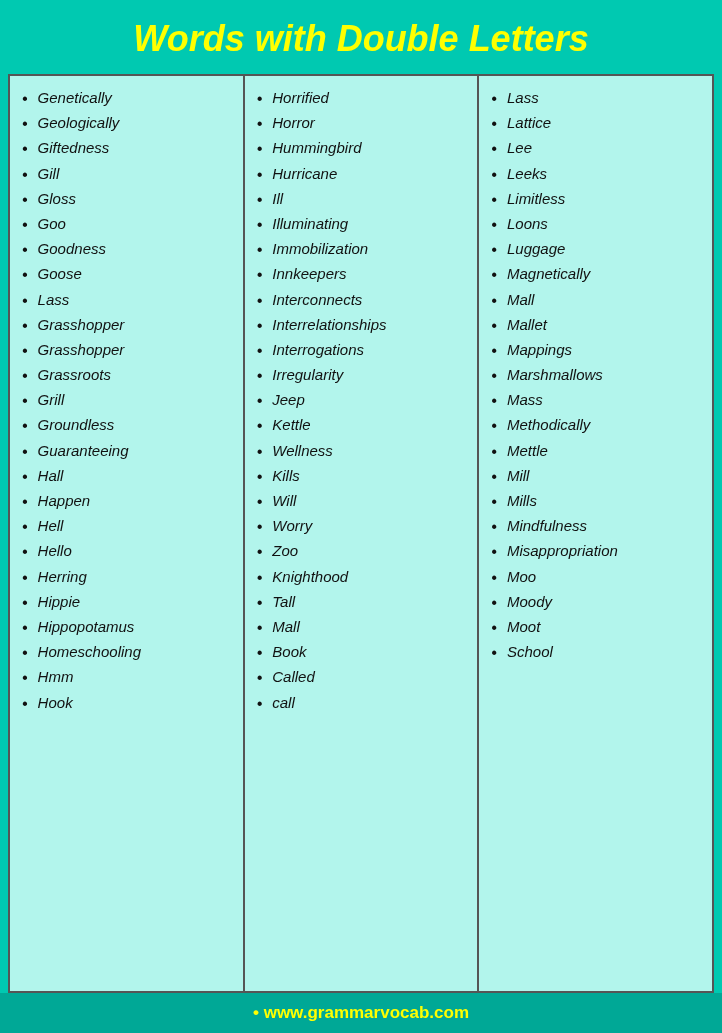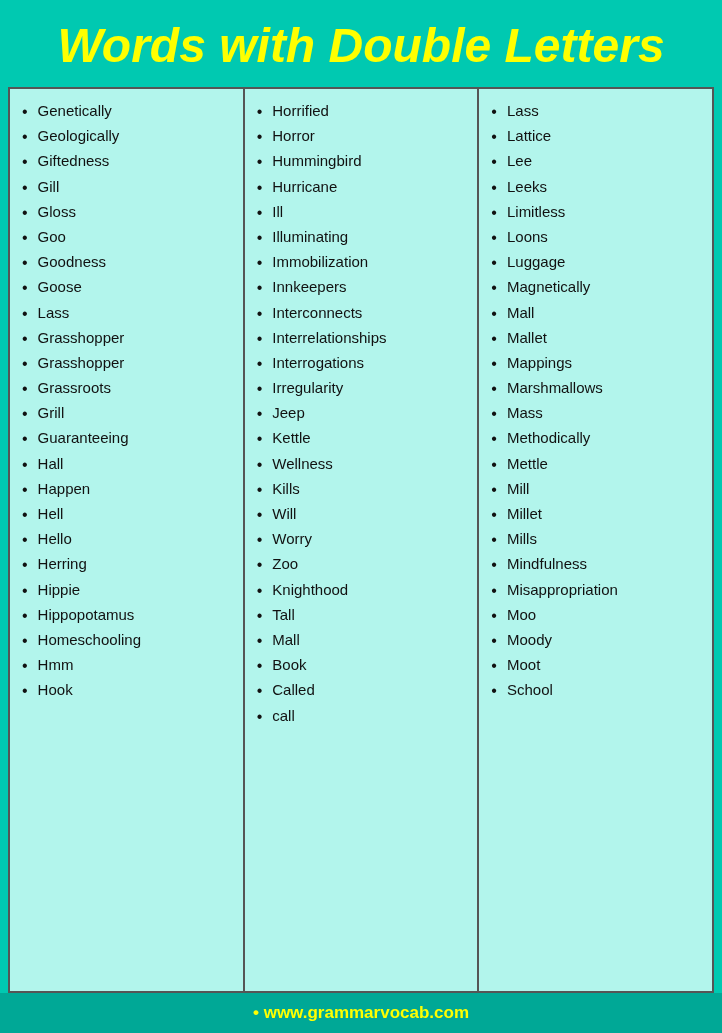--- a/index.html
+++ b/index.html
@@ -13,38 +13,39 @@
     }
 
     .header {
       background: #00c9b1;
       padding: 18px 20px 14px 20px;
       text-align: center;
     }
 
     .header-title {
       color: #ffff00;
-      font-size: 48px;
+      font-size: 36px;
       font-weight: 900;
       font-style: italic;
     }
 
     .content-area {
       background: #b2f5ec;
       margin: 0 8px;
       border: 2px solid #555;
       flex: 1;
       display: flex;
       flex-direction: row;
     }
 
     .column {
       flex: 1;
       padding: 10px 8px 16px 4px;
       border-right: 2px solid #555;
+      font-style: italic;
     }
 
     .column:last-child {
       border-right: none;
     }
 
     .word-list {
       list-style: none;
       padding: 0;
       margin: 0;
@@ -100,20 +101,21 @@
         <li>Gill</li>
         <li>Gloss</li>
         <li>Goo</li>
         <li>Goodness</li>
         <li>Goose</li>
         <li>Lass</li>
         <li>Grasshopper</li>
         <li>Grasshopper</li>
         <li>Grassroots</li>
         <li>Grill</li>
+        <li>Groundless</li>
         <li>Guaranteeing</li>
         <li>Hall</li>
         <li>Happen</li>
         <li>Hell</li>
         <li>Hello</li>
         <li>Herring</li>
         <li>Hippie</li>
         <li>Hippopotamus</li>
         <li>Homeschooling</li>
         <li>Hmm</li>
@@ -160,21 +162,20 @@
         <li>Luggage</li>
         <li>Magnetically</li>
         <li>Mall</li>
         <li>Mallet</li>
         <li>Mappings</li>
         <li>Marshmallows</li>
         <li>Mass</li>
         <li>Methodically</li>
         <li>Mettle</li>
         <li>Mill</li>
-        <li>Millet</li>
         <li>Mills</li>
         <li>Mindfulness</li>
         <li>Misappropriation</li>
         <li>Moo</li>
         <li>Moody</li>
         <li>Moot</li>
         <li>School</li>
       </ul>
     </div>
 </div>

